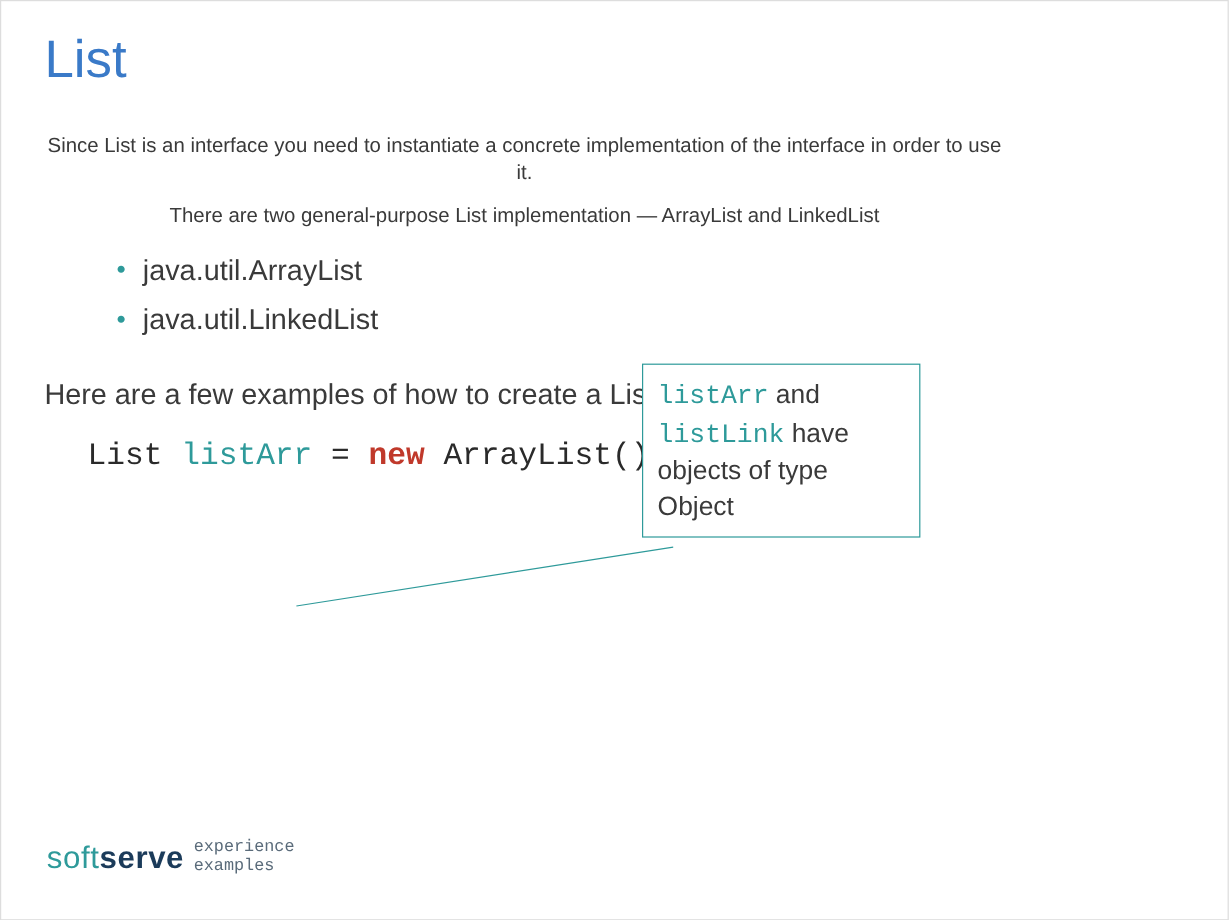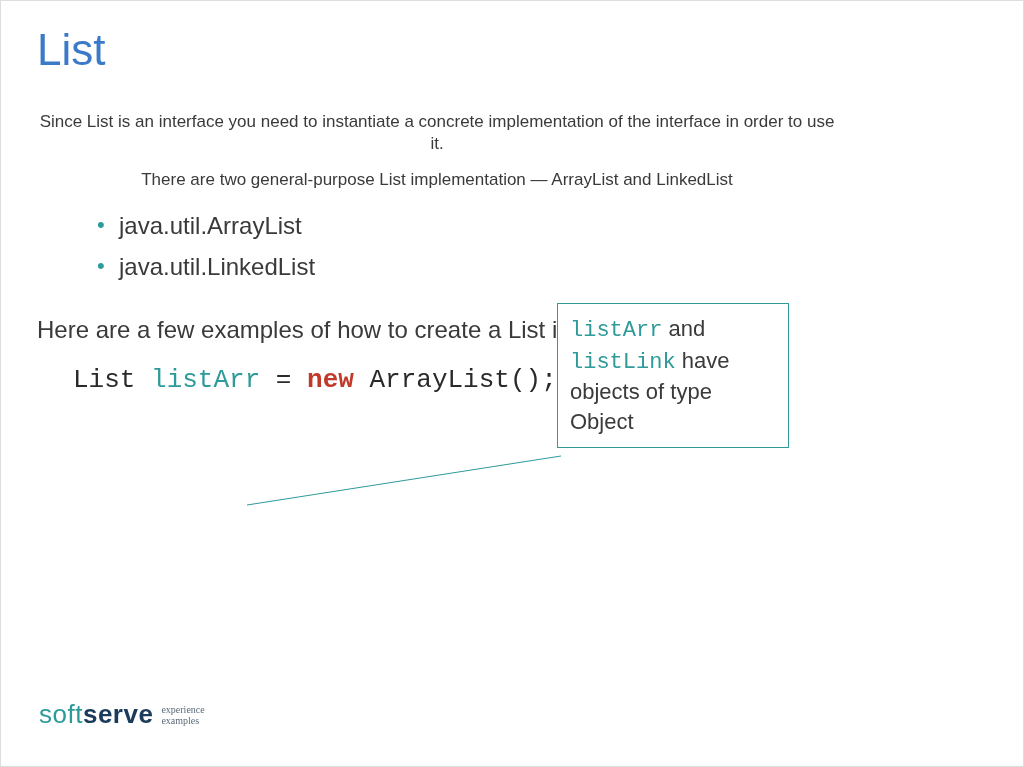--- a/index.html
+++ b/index.html
@@ -64,21 +64,21 @@
     color: #2a2a2a;
   }
   .c-type  { color: #2a2a2a; }
   .c-var   { color: #2e9a9a; }
   .c-op    { color: #2a2a2a; }
   .c-kw    { color: #c0392b; font-weight: bold; }
 
   .callout {
     position: absolute;
     top: 302px;
-    left: 556px;
+    left: 534px;
     width: 232px;
     border: 1.5px solid #2e9a9a;
     padding: 10px 12px;
     font-size: 22px;
     line-height: 1.35;
     color: #3a3a3a;
     background: #fff;
   }
   .callout .mono {
     font-family: Consolas, "Courier New", monospace;
@@ -102,24 +102,24 @@
   }
   .logo-main {
     font-size: 26px;
     letter-spacing: 0.5px;
     color: #1b3b5a;
     font-family: Arial, sans-serif;
   }
   .logo-main .soft { color: #2e9a9a; font-weight: 500; }
   .logo-main .serve { color: #1b3b5a; font-weight: 700; }
   .logo-tag {
-    font-size: 10px;
+    font-size: 14px;
     color: #5a6b7a;
     line-height: 1.1;
-    font-family: Liberation Serif, serif;
+    font-family: Liberation Mono, monospace;
   }
 </style>
 </head>
 <body>
 
 <div class="slide">
 
   <h1 class="title">List</h1>
 
   <p class="para">Since List is an interface you need to instantiate a concrete implementation of the interface in order to use it.</p>

